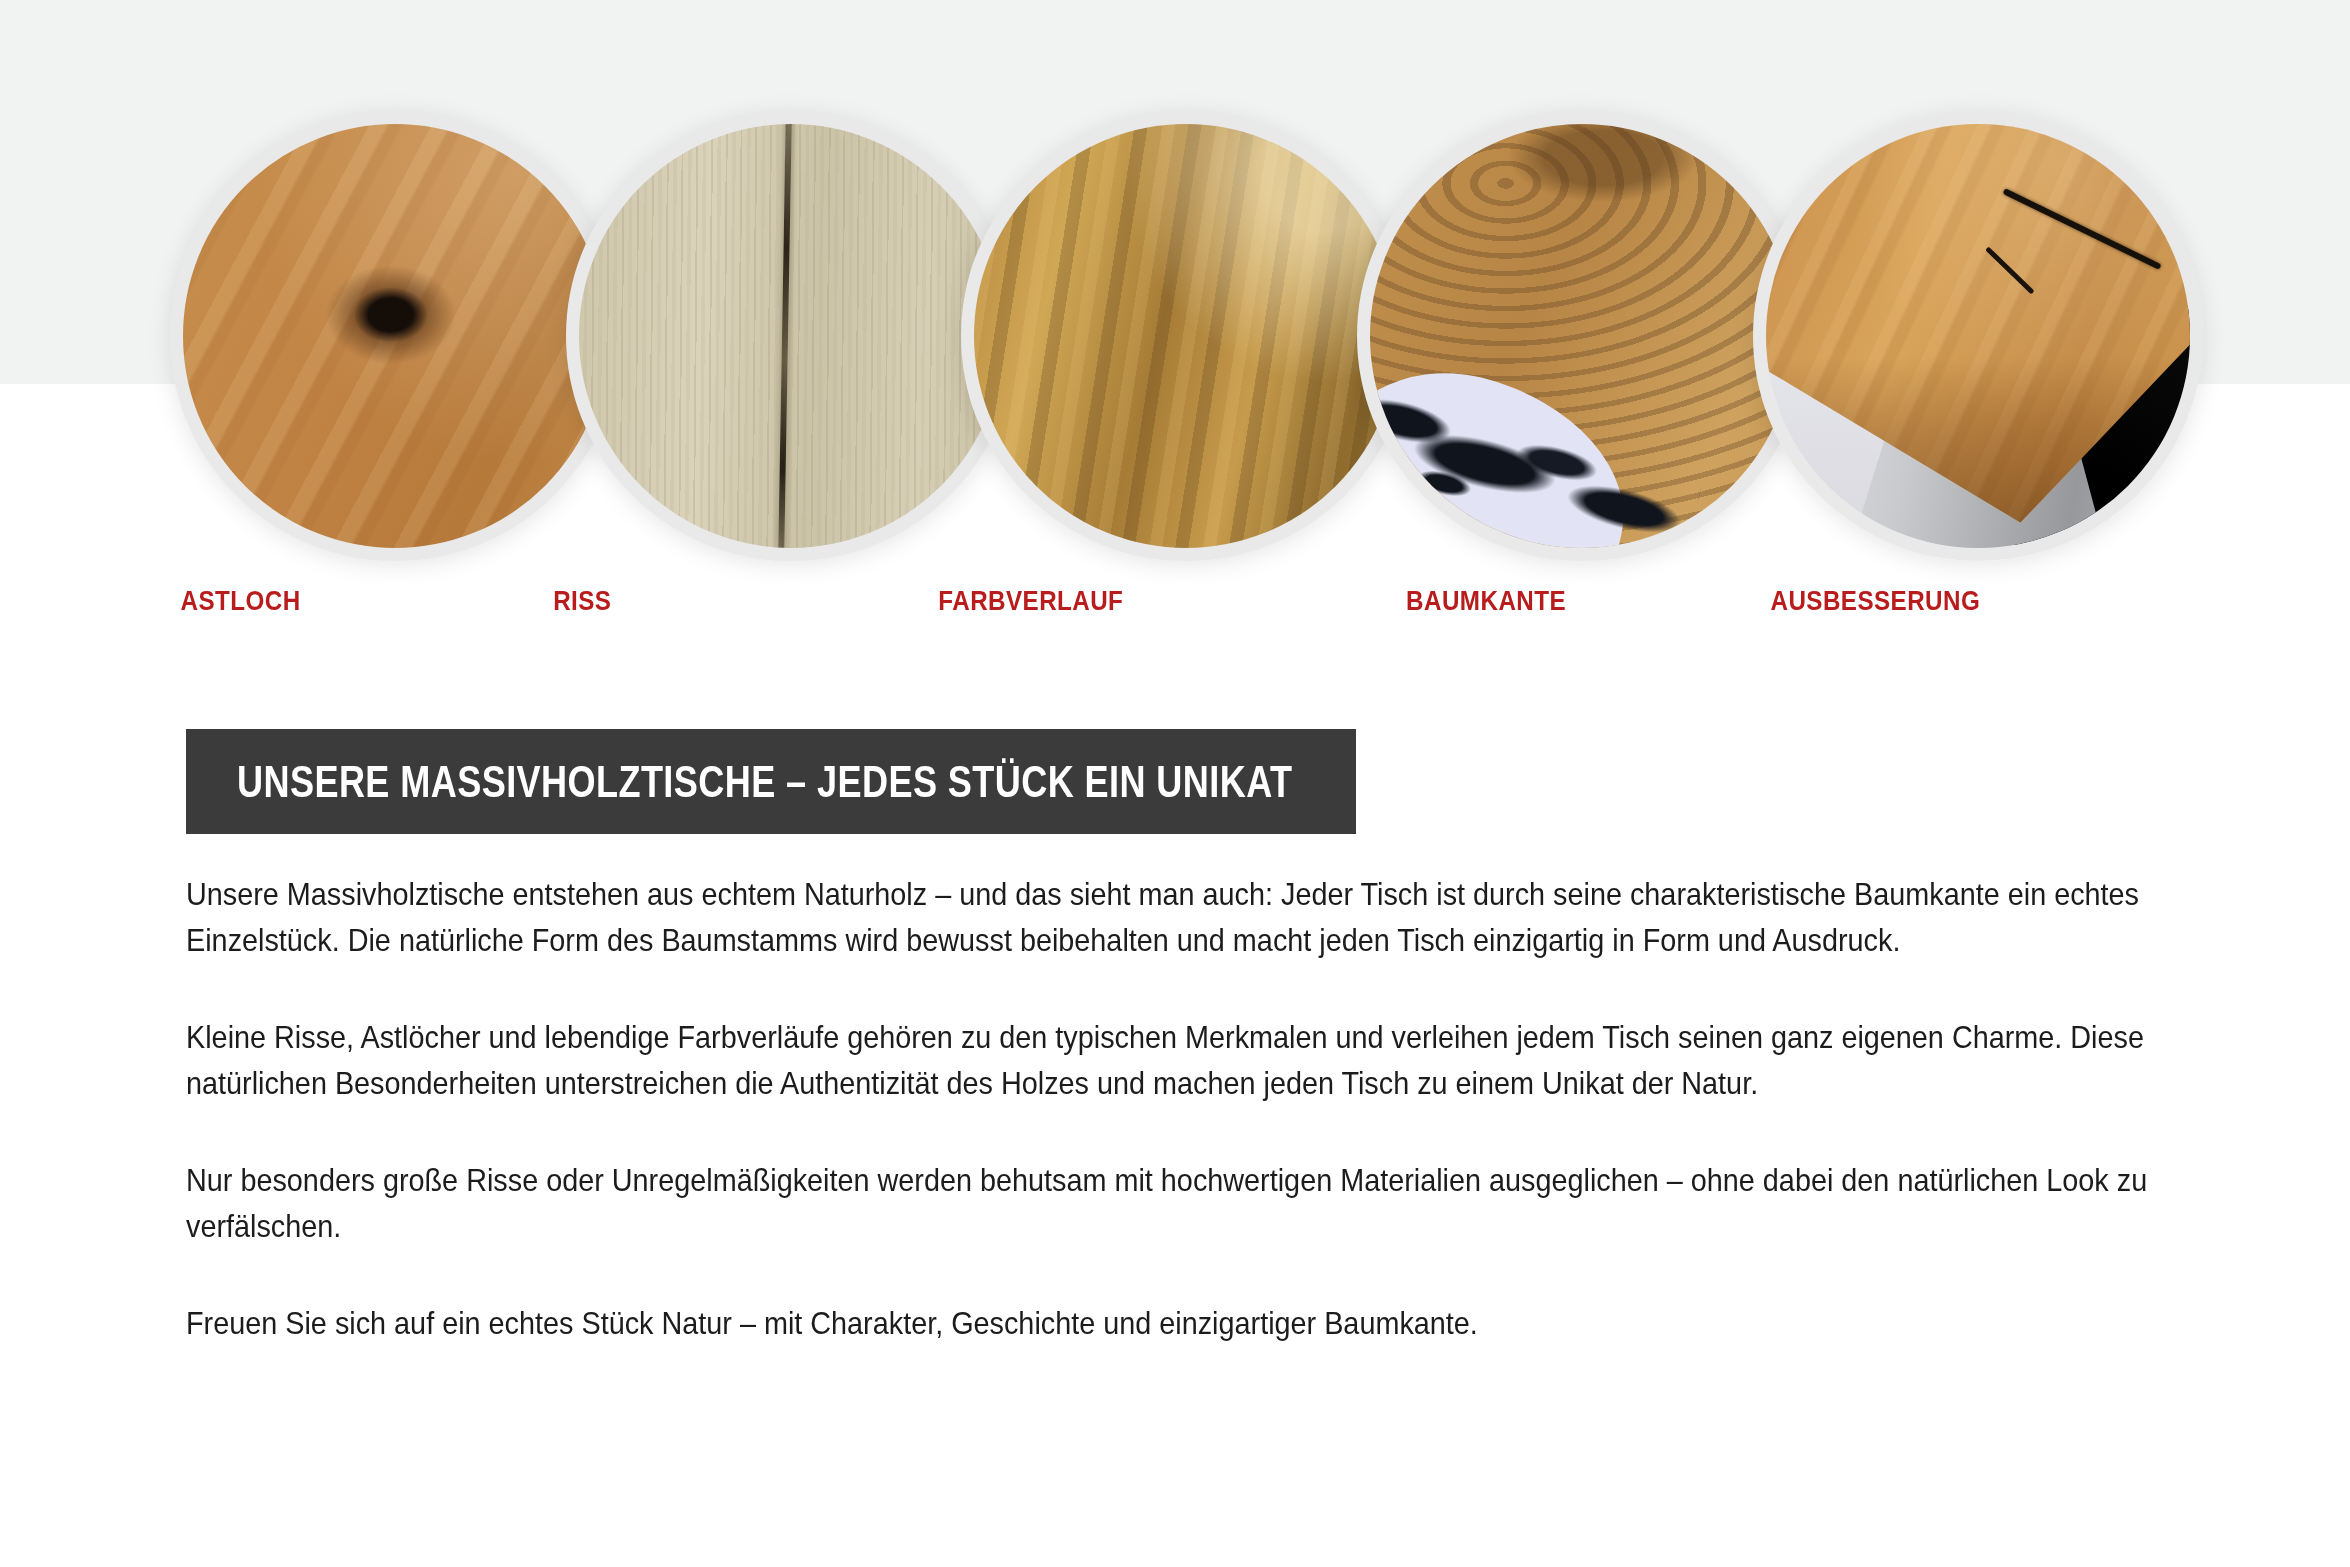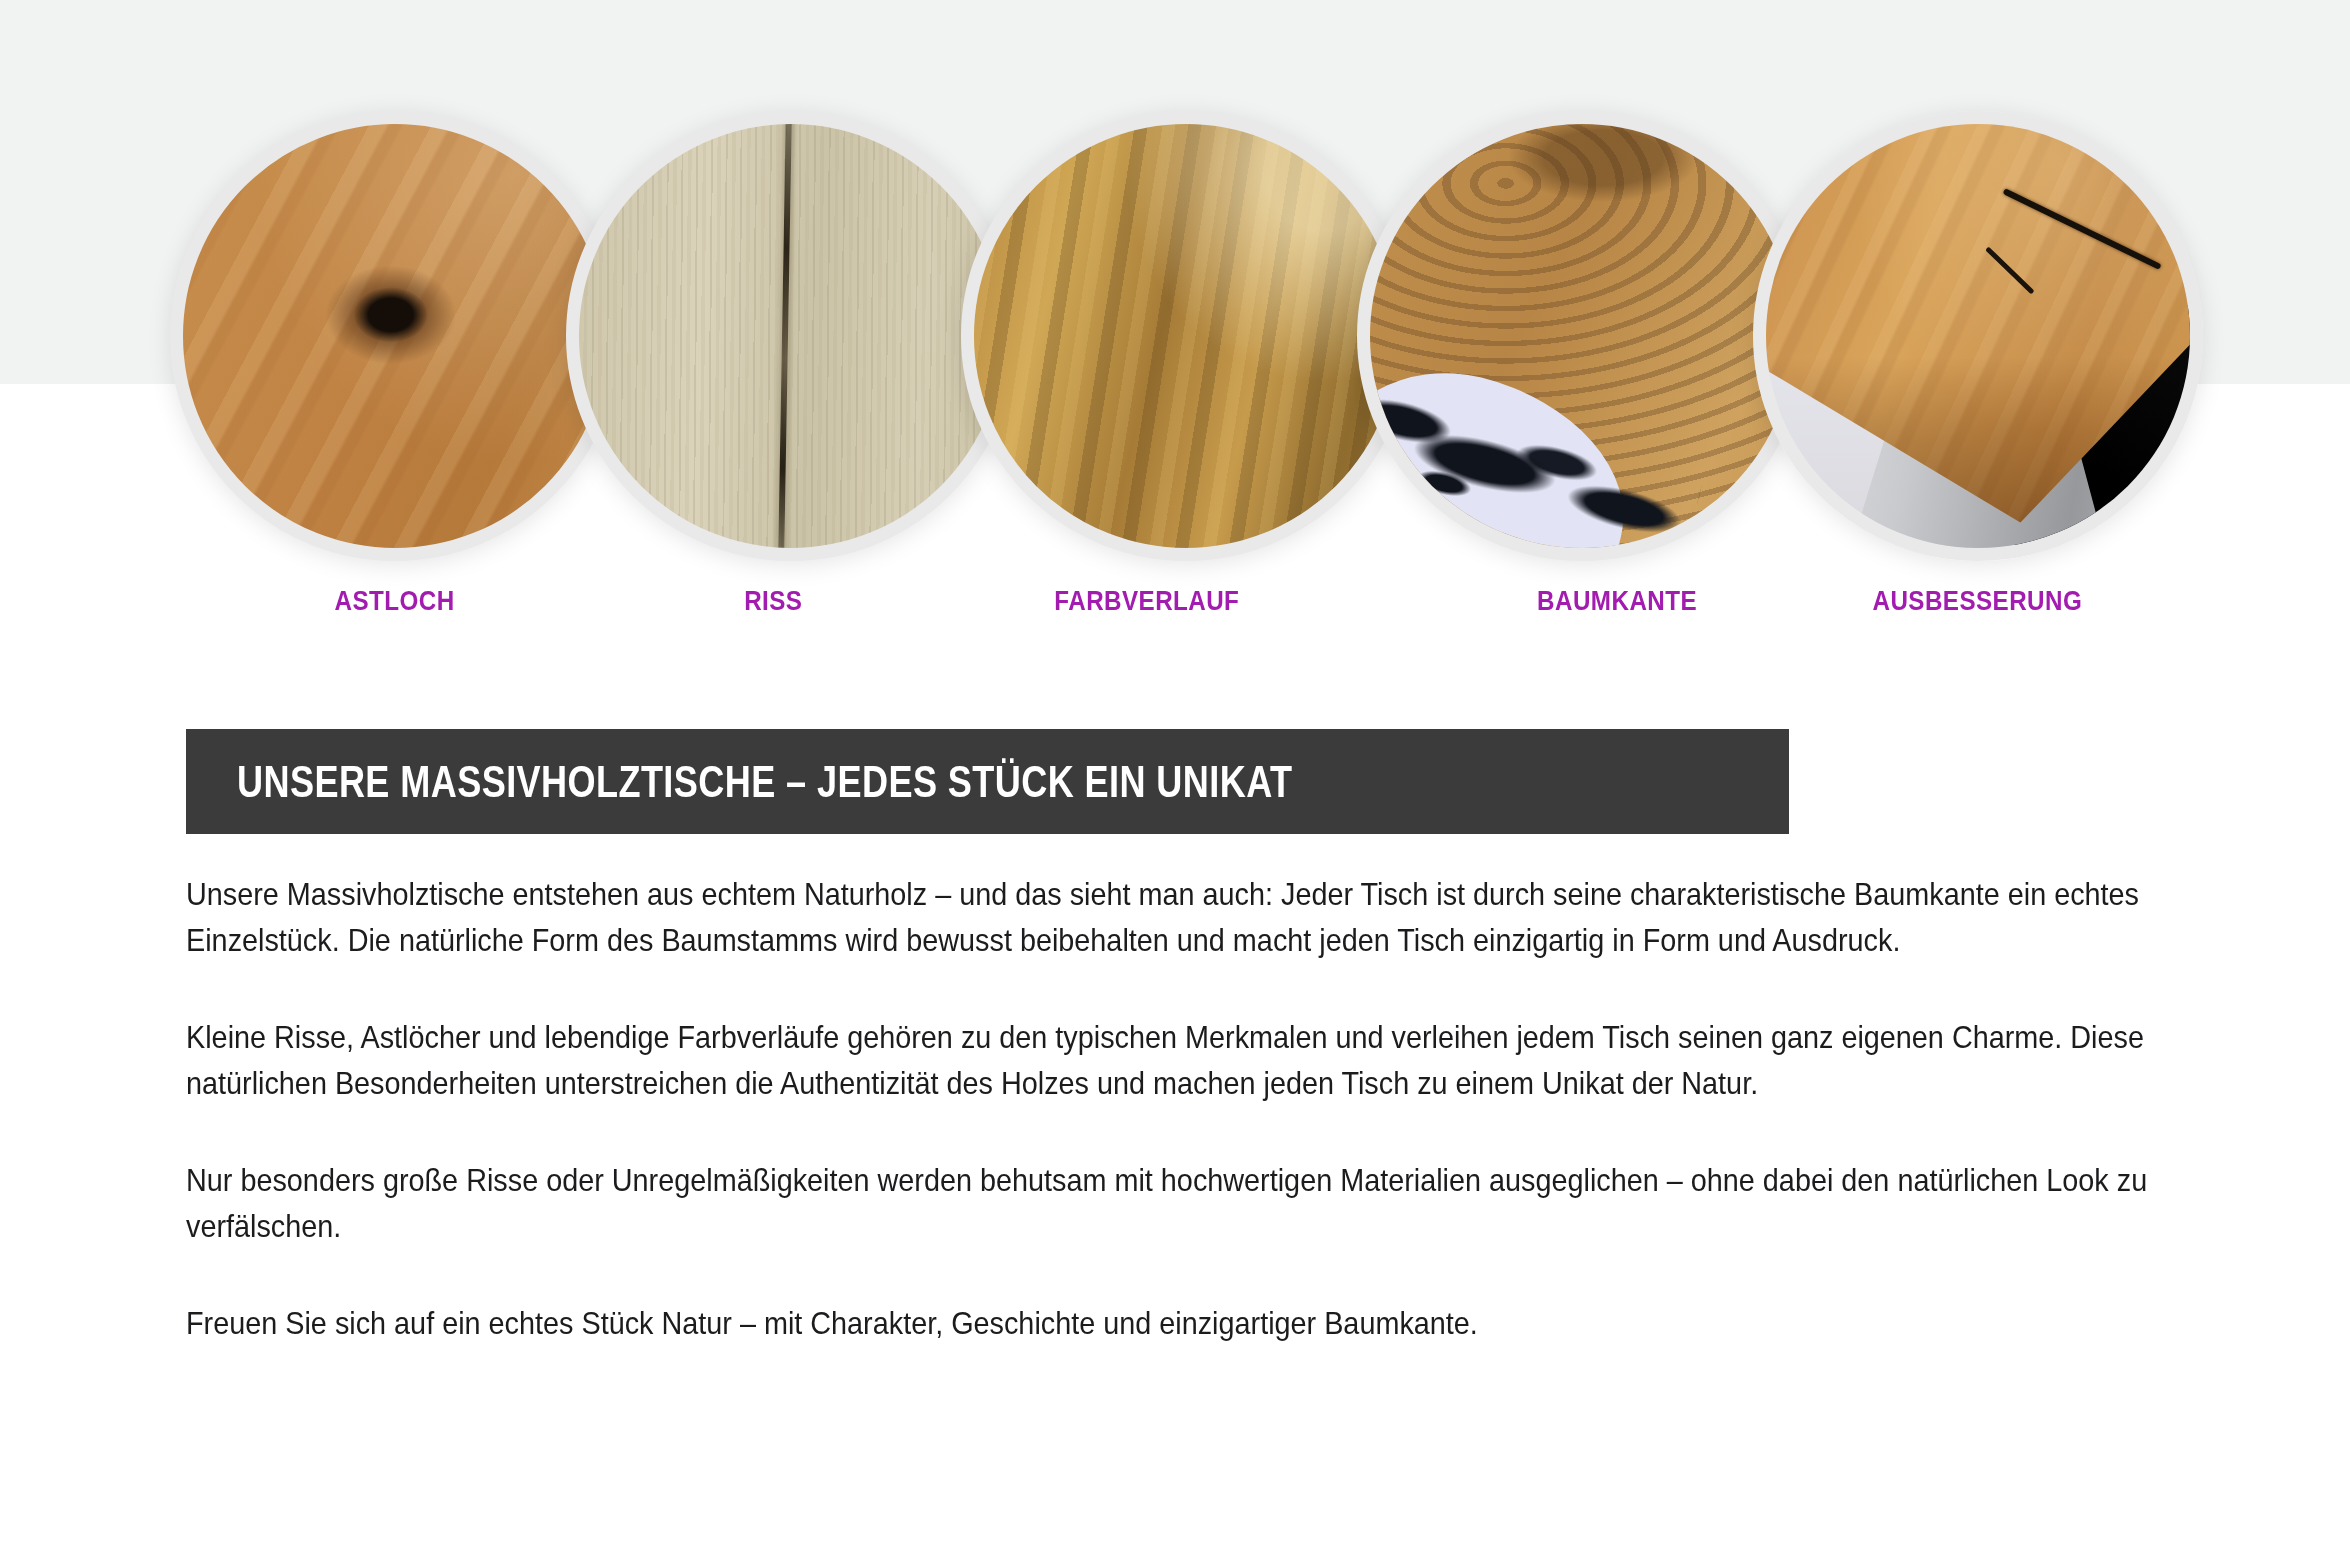--- a/index.html
+++ b/index.html
@@ -64,26 +64,26 @@
   .wood5{inset:0;clip-path:polygon(0 0, 100% 0, 100% 52%, 60% 94%, 0 58%);
     background-image:
       linear-gradient(to bottom, rgba(0,0,0,0) 55%, rgba(121,72,28,.35) 74%, rgba(86,47,15,.55) 100%),
       radial-gradient(ellipse at 70% 10%, rgba(255,230,180,.3), rgba(255,230,180,0) 50%),
       repeating-linear-gradient(115deg, rgba(255,225,170,.10) 0 11px, rgba(140,85,35,.12) 14.7px 24px, rgba(0,0,0,0) 27.5px 48px),
       linear-gradient(105deg, #cc9350 0%, #d9a45b 35%, #c08440 70%, #cf9950 100%);}
   .crack5{left:54%;top:24%;width:174px;height:6.4px;background:#15100a;border-radius:5.5px;
     transform:rotate(26deg);box-shadow:0 0 3.7px rgba(60,35,12,.8);}
   .crack5b{left:50%;top:34%;width:64px;height:4.6px;background:#1a130b;border-radius:4.6px;transform:rotate(44deg);}
   
-  .cap-label{position:absolute;top:584px;width:450px;text-align:center;
-    font-weight:bold;font-size:28.5px;color:#a21caf;}
+  .cap-label{position:absolute;top:584px;width:450px;
+    font-weight:bold;font-size:28.5px;color:#b91c1c;}
   .cap-label span{display:inline-block;transform:scaleX(.85);transform-origin:center;white-space:nowrap;letter-spacing:0.5px;}
   .l1{left:170px}.l2{left:548px}.l3{left:922px}.l4{left:1392px}.l5{left:1752px}
   
-  .band{position:absolute;left:186px;top:729px;width:1603px;height:105px;background:#3b3b3b;
+  .band{position:absolute;left:186px;top:729px;width:1170px;height:105px;background:#3b3b3b;
     display:flex;align-items:center;}
   .band span{display:inline-block;margin-left:51px;font-size:44px;font-weight:bold;color:#ffffff;
     transform:scaleX(.82);transform-origin:left center;white-space:nowrap;letter-spacing:0.5px;}
   
   .copy{position:absolute;left:186px;top:871px;width:2222px;
     transform:scaleX(.9);transform-origin:left top;
     font-size:32px;line-height:46px;color:#1c1c1e;}
   .copy p{margin:0 0 51px 0;}
 </style>
 </head>

